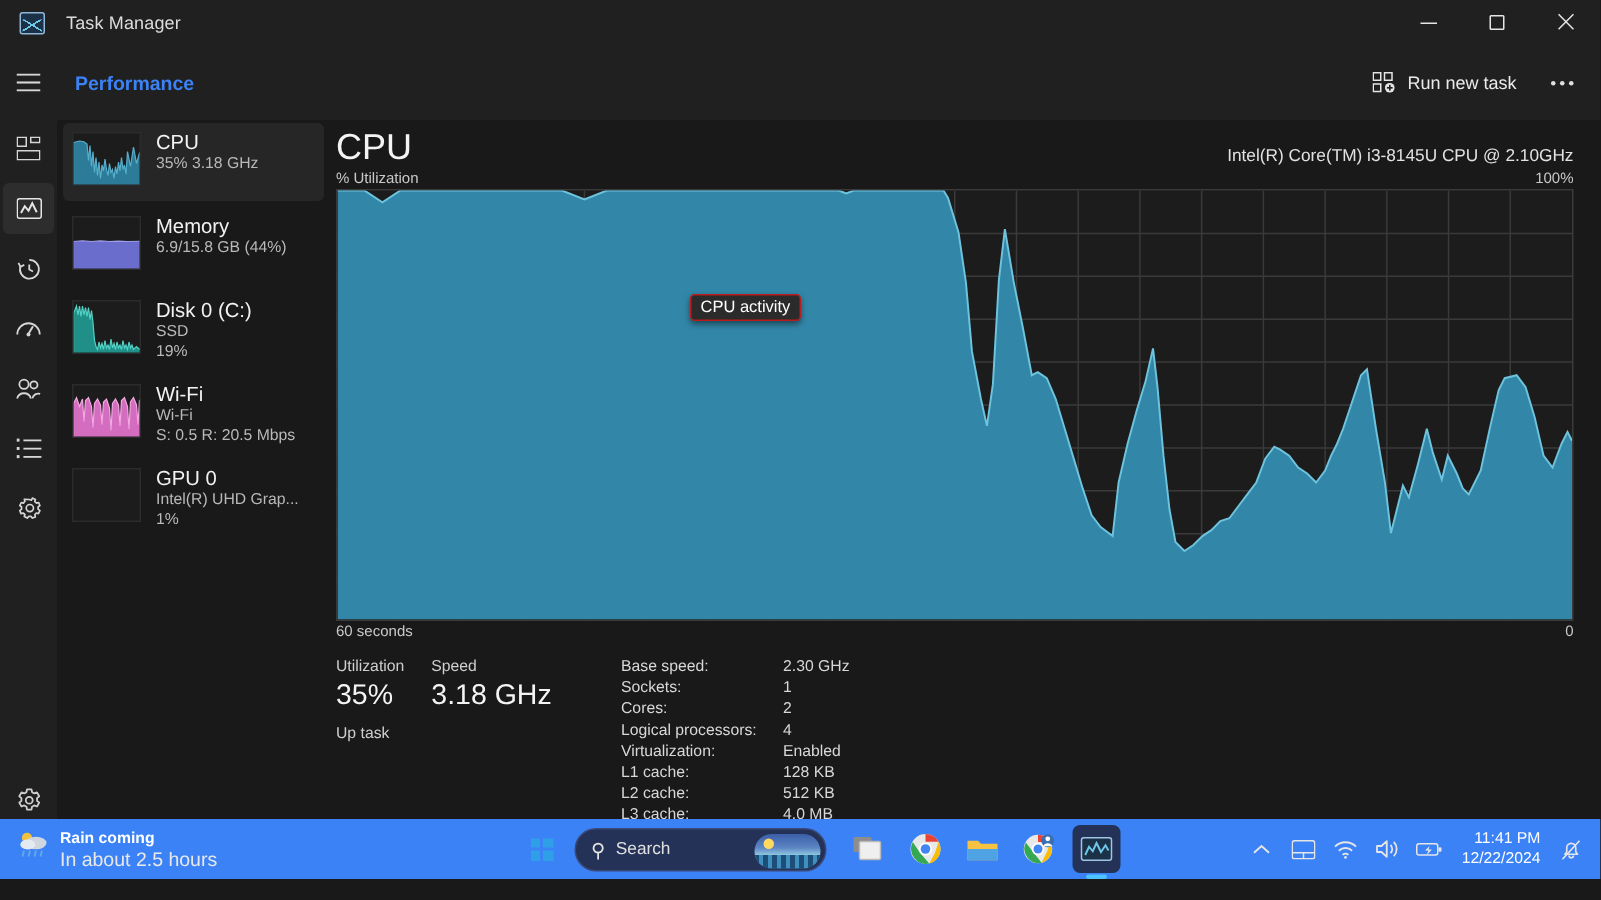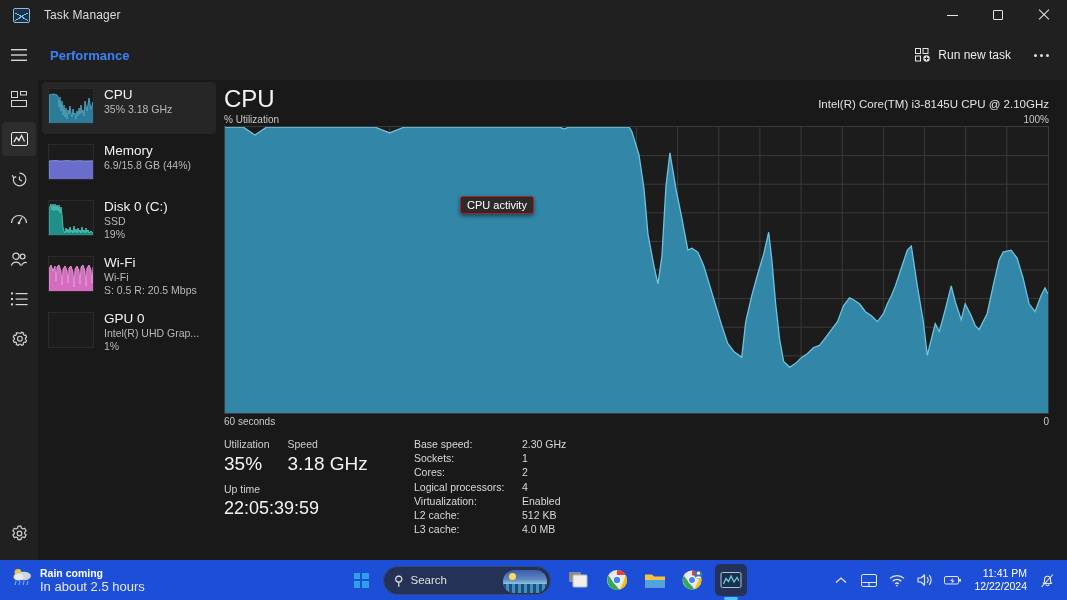--- a/index.html
+++ b/index.html
@@ -137,22 +137,22 @@
   .stat-val.sm { font-size: 18px; }
   .stats-row2 { margin-top: 6px; }
   .stats-row3 { margin-top: 6px; }
   .stats-right { margin-left: 20px; flex: 1; }
   .spec { display: flex; line-height: 14.2px; }
   .spec-k { width: 108px; flex: 0 0 108px; font-size: 10.5px; color: #d8d8d8; }
   .spec-v { font-size: 10.5px; color: #d8d8d8; }
 
   
   .taskbar {
-    position: absolute; left: 0; bottom: 0; width: 1067px; height: 40px;
-    background: #1d4ed8; display: flex; align-items: center;
+    position: absolute; left: 0; bottom: 14px; width: 1067px; height: 40px;
+    background: #3b82f6; display: flex; align-items: center;
   }
   .weather { display: flex; align-items: center; margin-left: 10px; }
   .weather-ic { width: 26px; height: 26px; position: relative; }
   .weather-txt { margin-left: 4px; }
   .weather-t1 { font-size: 10.5px; color: #ffffff; font-weight: bold; line-height: 13px; }
   .weather-t2 { font-size: 13px; color: #e8e8e8; line-height: 13px; }
   .tb-center {
     position: absolute; left: 345px; top: 0; height: 40px; display: flex; align-items: center; gap: 6px;
   }
   .start-btn { width: 32px; height: 32px; display: flex; align-items: center; justify-content: center; border-radius: 4px; }
@@ -482,22 +482,21 @@
             <div class="stat-val">35%</div>
           </div>
           <div class="stat-cell">
             <div class="stat-lbl">Speed</div>
             <div class="stat-val">3.18 GHz</div>
           </div>
         </div>
 
 
         <div class="stats-row3">
-          <div class="stat-lbl">Up time</div>
-          <div class="stat-val sm">22:05:39:59</div>
+          <div class="stat-lbl">Up task</div>
         </div>
       </div>
 
       <div class="stats-right">
         <div class="spec">
           <div class="spec-k">Base speed:</div>
           <div class="spec-v">2.30 GHz</div>
         </div>
         <div class="spec">
           <div class="spec-k">Sockets:</div>
@@ -507,20 +506,24 @@
           <div class="spec-k">Cores:</div>
           <div class="spec-v">2</div>
         </div>
         <div class="spec">
           <div class="spec-k">Logical processors:</div>
           <div class="spec-v">4</div>
         </div>
         <div class="spec">
           <div class="spec-k">Virtualization:</div>
           <div class="spec-v">Enabled</div>
+        </div>
+        <div class="spec">
+          <div class="spec-k">L1 cache:</div>
+          <div class="spec-v">128 KB</div>
         </div>
         <div class="spec">
           <div class="spec-k">L2 cache:</div>
           <div class="spec-v">512 KB</div>
         </div>
         <div class="spec">
           <div class="spec-k">L3 cache:</div>
           <div class="spec-v">4.0 MB</div>
         </div>
       </div>

